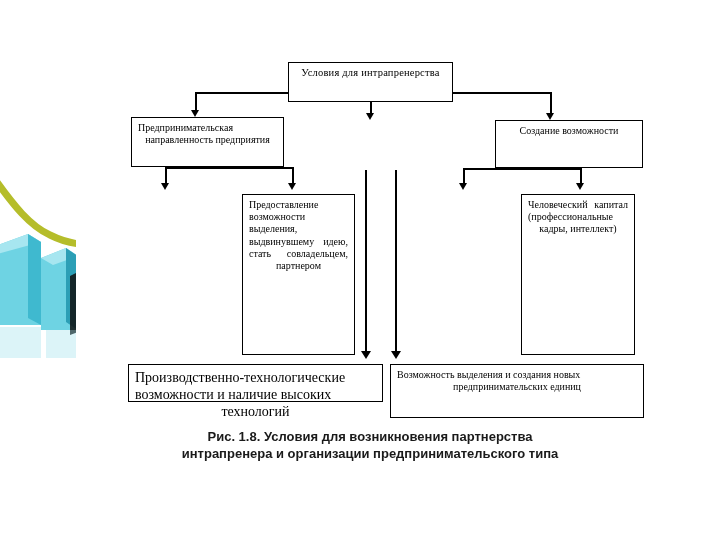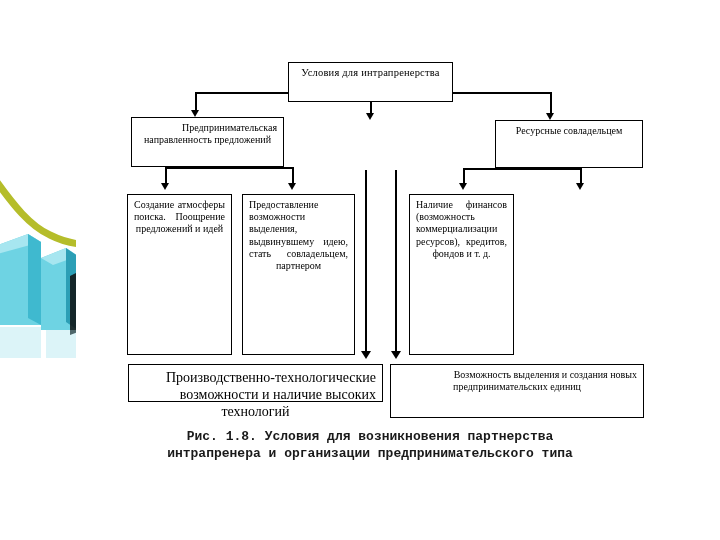--- a/index.html
+++ b/index.html
@@ -58,21 +58,21 @@
   }
   .box .txt {
     display: block;
     text-align: justify;
     text-align-last: center;
     -moz-text-align-last: center;
     hyphens: none;
     word-spacing: 0px;
   }
   .box.center .txt {
-    text-align: right;
+    text-align: left;
     text-align-last: center;
   }
 
   
   #b-top { left: 288px; top: 62px; width: 165px; height: 40px; font-size: 10.5px; }
   #b-top .txt { letter-spacing: .2px; }
 
   
   #b-l2-a { left: 131px; top: 117px; width: 153px; height: 50px; font-size: 10px; }
   #b-l2-b { left: 301px; top: 120px; width: 166px; height: 50px; font-size: 10px; }
@@ -111,21 +111,21 @@
     border-top-width: 8px;
   }
 
   
   #caption {
     position: absolute;
     left: 120px;
     top: 428px;
     width: 500px;
     text-align: center;
-    font-family: Liberation Mono, monospace;
+    font-family: Liberation Sans, sans-serif;
     font-size: 13px;
     font-weight: bold;
     line-height: 1.32;
     color: #1a1a1a;
   }
   #caption .fignum { font-weight: bold; }
 </style>
 </head>
 <body>
 
@@ -189,40 +189,37 @@
     <div class="ln v" style="left:365px; top:170px; height:184px; width:2.2px;"></div>
     <div class="arrow thick" style="left:361px; top:351px;"></div>
     <div class="ln v" style="left:395px; top:170px; height:184px; width:2.2px;"></div>
     <div class="arrow thick" style="left:391px; top:351px;"></div>
 
     <div class="box center" id="b-top">
       <span class="txt">Условия для интрапренерства</span>
     </div>
 
     <div class="box center" id="b-l2-a">
-      <span class="txt">Предпринимательская направленность предложений</span>
+      <span class="txt">Предпринимательская направленность предприятия</span>
     </div>
 
 
     <div class="box center" id="b-l2-c">
-      <span class="txt">Ресурсные совладельцем</span>
-    </div>
-
-    <div class="box" id="b-l3-a">
-      <span class="txt">Создание атмосферы поиска. Поощрение предложений и идей</span>
-    </div>
+      <span class="txt">Создание возможности</span>
+    </div>
+
 
     <div class="box" id="b-l3-b">
       <span class="txt">Предоставление возможности выделения, выдвинувшему идею, стать совладельцем, партнером</span>
     </div>
 
-    <div class="box" id="b-l3-c">
-      <span class="txt">Наличие финансов (возможность коммерциализации ресурсов), кредитов, фондов и т. д.</span>
-    </div>
-
+
+    <div class="box" id="b-l3-d">
+      <span class="txt">Человеческий капитал (профессиональные кадры, интеллект)</span>
+    </div>
 
     <div class="box center" id="b-bot-a">
       <span class="txt">Производственно-технологические возможности и наличие высоких технологий</span>
     </div>
 
     <div class="box center" id="b-bot-b">
       <span class="txt">Возможность выделения и создания новых предпринимательских единиц</span>
     </div>
   </div>
 

